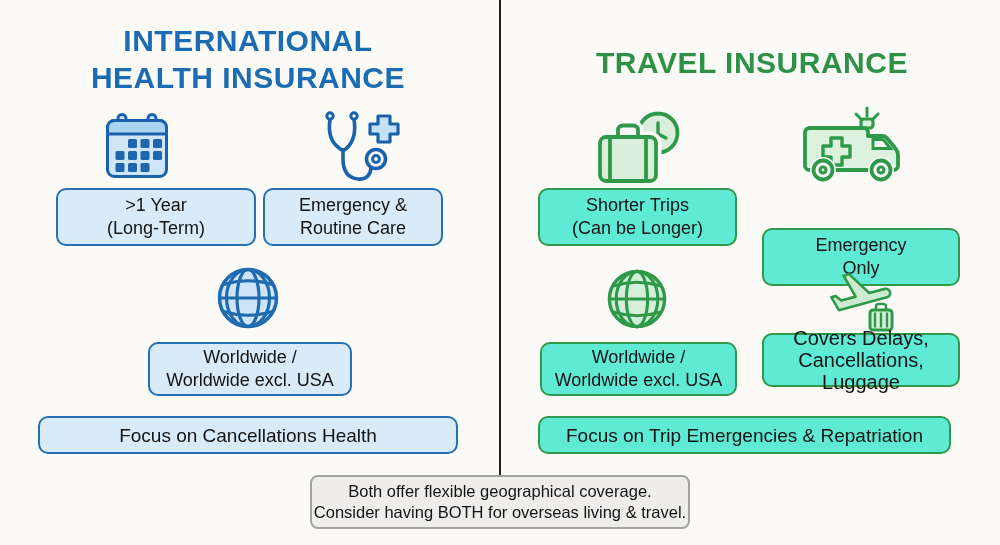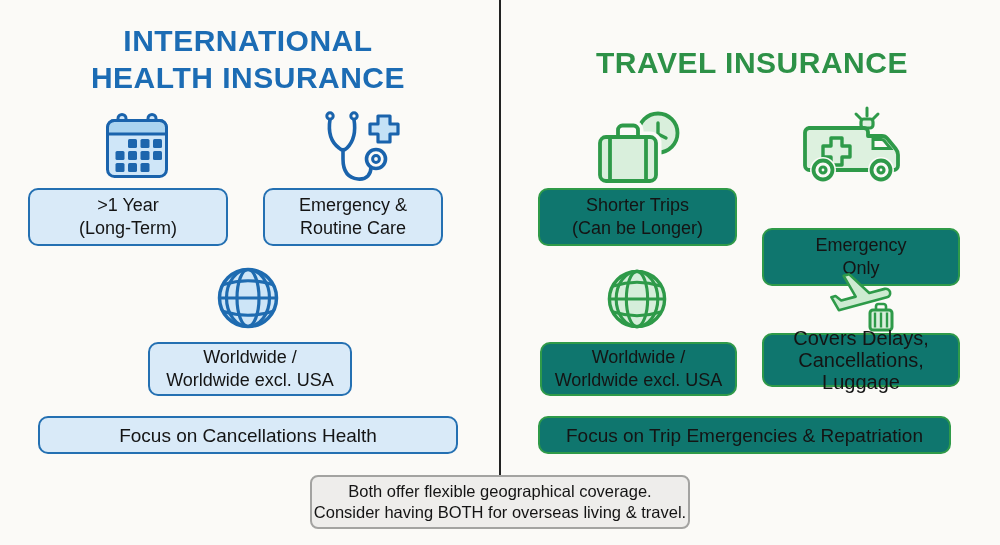--- a/index.html
+++ b/index.html
@@ -10,22 +10,22 @@
   .divider{position:absolute;left:499px;top:0;width:2px;height:477px;background:#222;}
   .title{position:absolute;font-weight:bold;text-align:center;white-space:pre-line;letter-spacing:.5px;}
   .title-left{left:23px;top:22px;width:450px;font-size:30px;line-height:37px;color:#1c6cb4;}
   .title-right{left:527px;top:44px;width:450px;font-size:30px;line-height:37px;color:#2d9147;}
   .pill{
     position:absolute;box-sizing:border-box;border-radius:10px;
     display:flex;align-items:center;justify-content:center;text-align:center;
     white-space:pre-line;font-size:18px;line-height:23px;color:#141414;padding:2px 6px;
   }
   .blue-pill{background:#d9eaf8;border:2px solid #2470b2;}
-  .green-pill{background:#0f766e;border:2px solid #2f9a49;}
-  .pill-l-duration{left:28px;top:188px;width:200px;height:58px;}
+  .green-pill{background:#5eead4;border:2px solid #2f9a49;}
+  .pill-l-duration{left:56px;top:188px;width:200px;height:58px;}
   .pill-l-care{left:263px;top:188px;width:180px;height:58px;}
   .pill-l-coverage{left:148px;top:342px;width:204px;height:54px;}
   .pill-l-focus{left:38px;top:416px;width:420px;height:38px;font-size:19px;}
   .pill-r-duration{left:538px;top:188px;width:199px;height:58px;}
   .pill-r-care{left:762px;top:188px;width:198px;height:58px;margin-top:40px;}
   .pill-r-coverage{left:540px;top:342px;width:197px;height:54px;}
   .pill-r-extras{left:762px;top:333px;width:198px;height:54px;font-size:20px;line-height:22px;text-align:center;}
   .pill-r-focus{left:538px;top:416px;width:413px;height:38px;font-size:19px;}
   .note{
     position:absolute;left:310px;top:475px;width:380px;height:54px;box-sizing:border-box;

